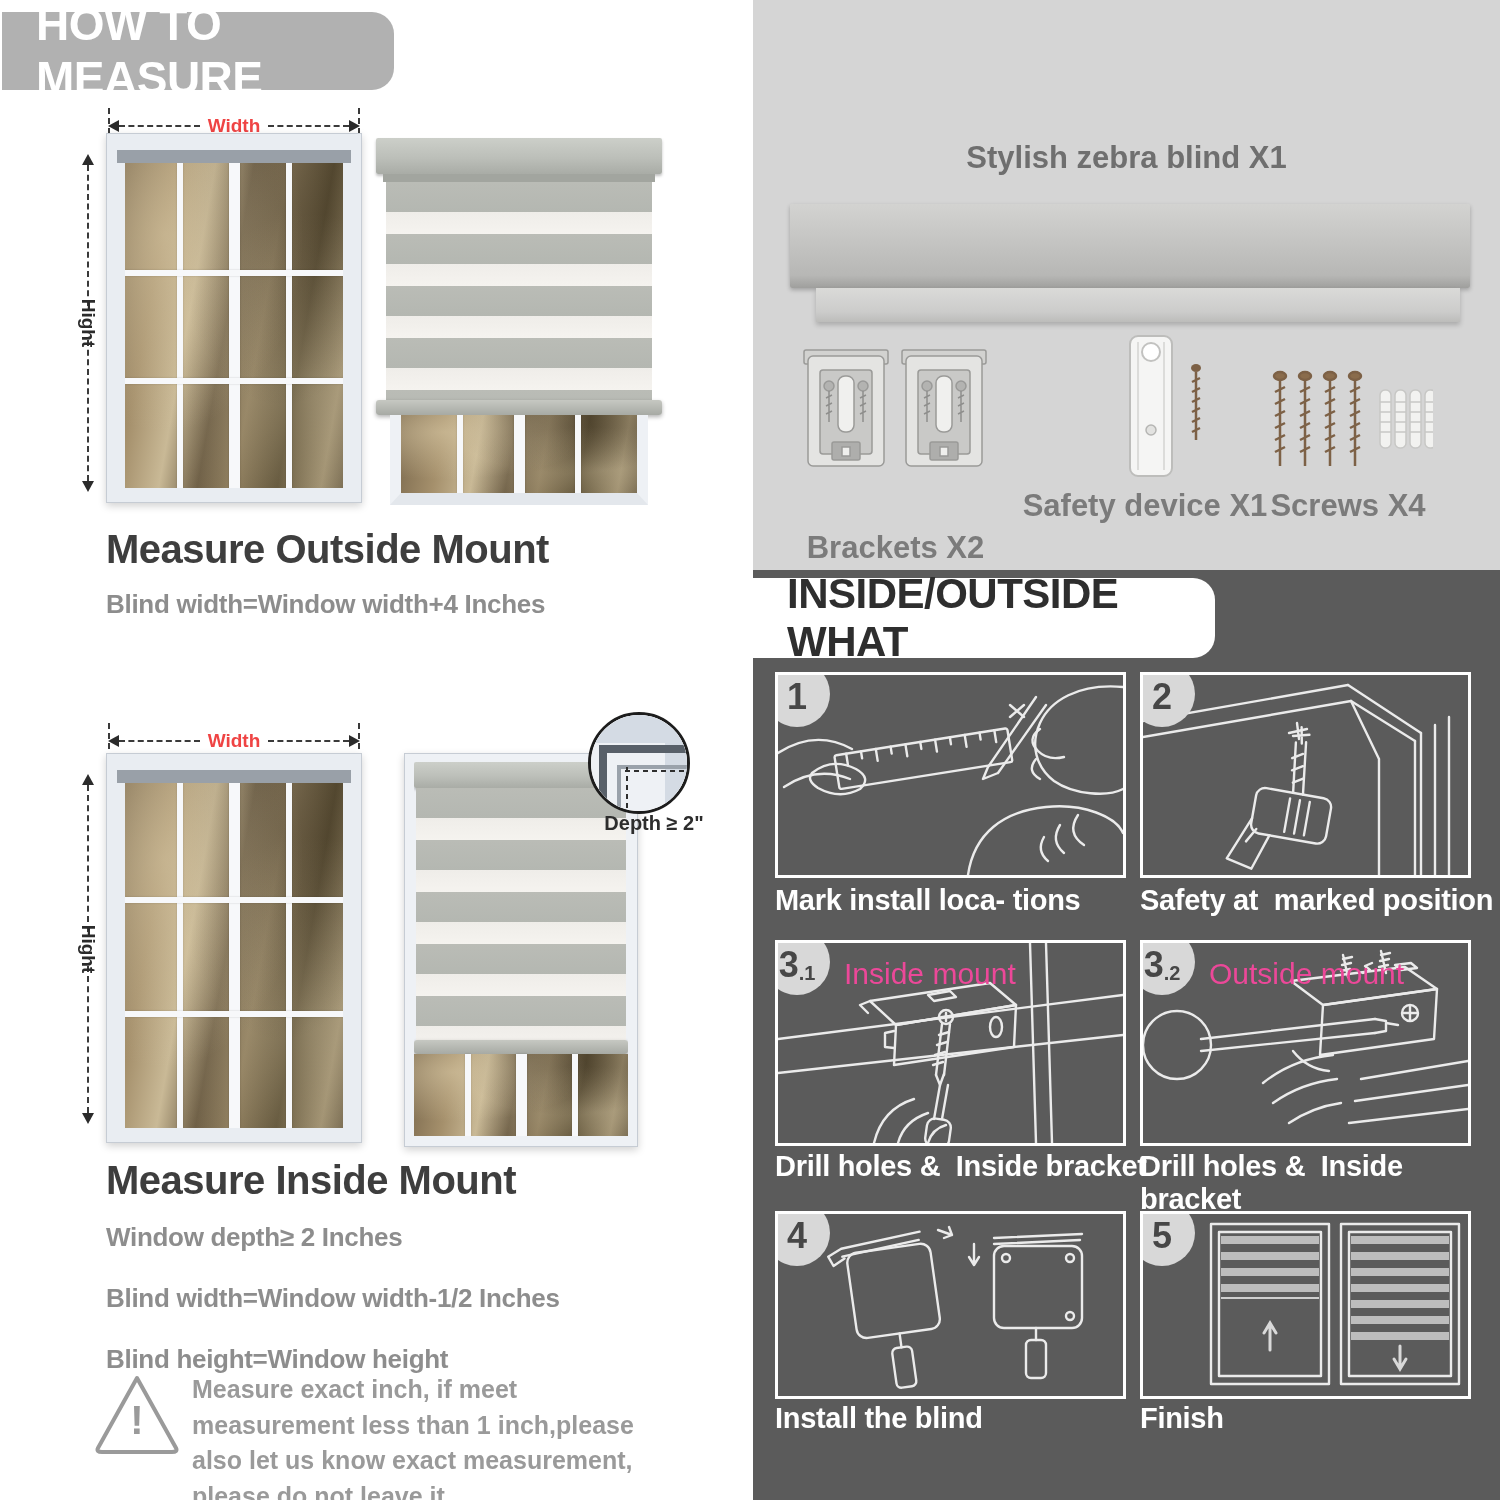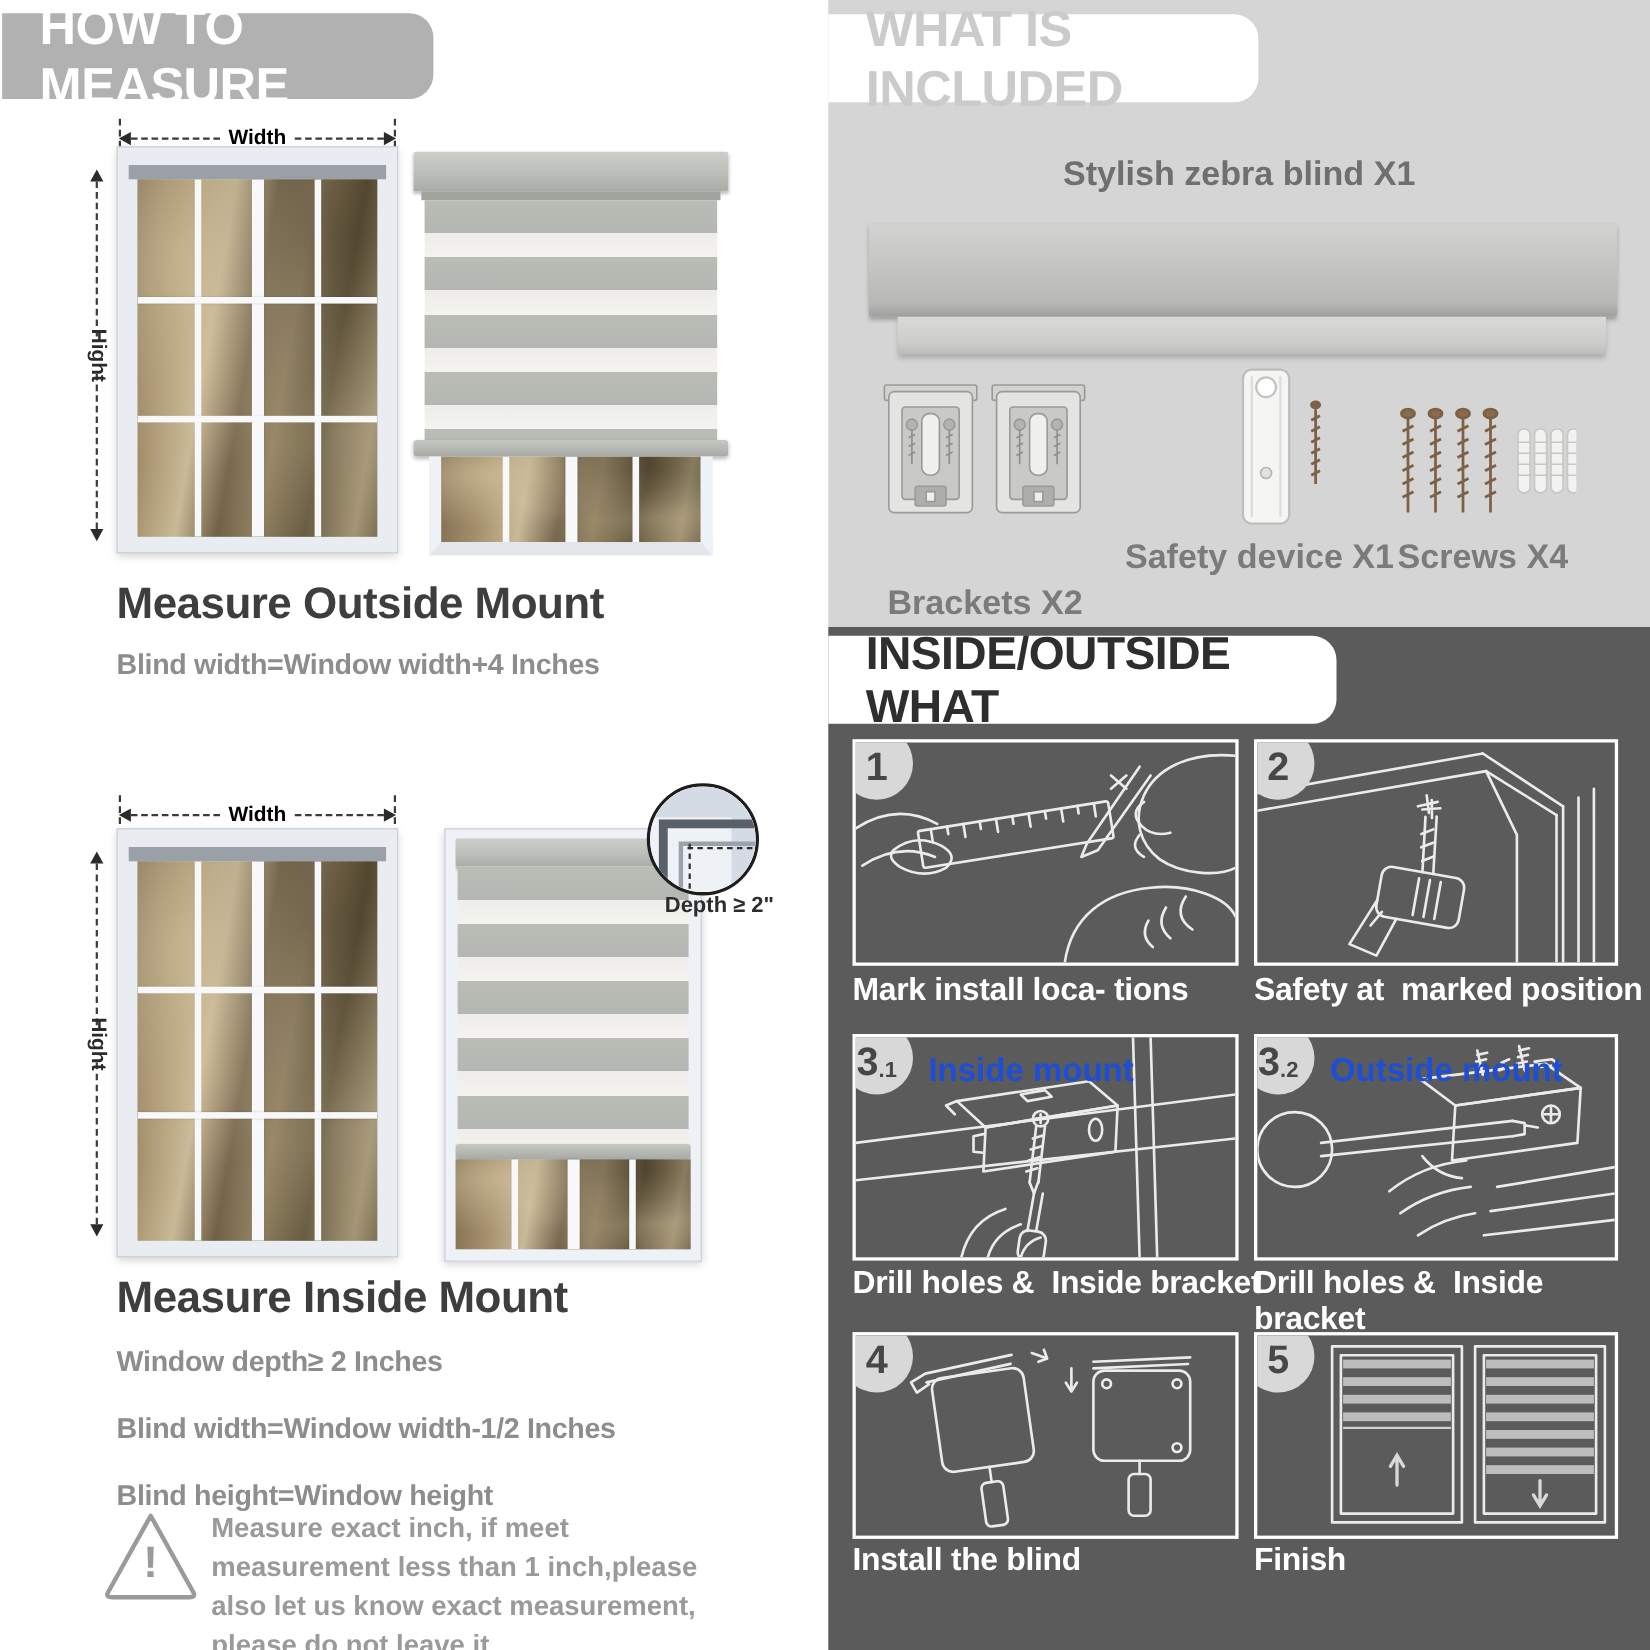--- a/index.html
+++ b/index.html
@@ -15,21 +15,21 @@
   .hdr-mount{left:753px;top:578px;width:428px;height:80px;background:#ffffff;color:#2e2e2e;font-size:42px;}
 
   
   .title-dark{position:absolute;font-weight:bold;color:#3e3e3e;font-size:40px;letter-spacing:-0.5px;}
   .formula{position:absolute;font-weight:bold;color:#8d8d8d;font-size:26px;letter-spacing:-0.3px;}
   .warn-text{position:absolute;font-weight:bold;color:#9a9a9a;font-size:25px;line-height:1.42;width:470px;}
 
   
   .dim-h{position:absolute;height:24px;display:flex;align-items:center;}
   .dim-h .seg{flex:1;border-top:2px dashed #3a3a3a;}
-  .dim-h .lab{padding:0 8px;font-weight:bold;font-size:19px;color:#000000;}
+  .dim-h .lab{padding:0 8px;font-weight:bold;font-size:19px;color:#ef4444;}
   .arr{width:0;height:0;border-top:6px solid transparent;border-bottom:6px solid transparent;}
   .arr.l{border-right:11px solid #2b2b2b;}
   .arr.r{border-left:11px solid #2b2b2b;}
   .arr.u{width:0;height:0;border-left:6px solid transparent;border-right:6px solid transparent;border-bottom:11px solid #2b2b2b;margin:0 auto;}
   .arr.d{width:0;height:0;border-left:6px solid transparent;border-right:6px solid transparent;border-top:11px solid #2b2b2b;margin:0 auto;}
   .endtick{position:absolute;top:-6px;height:36px;border-left:2px dashed #3a3a3a;}
   .dim-v{position:absolute;width:24px;display:flex;flex-direction:column;align-items:center;}
   .dim-v .seg{flex:1;border-left:2px dashed #3a3a3a;}
   .dim-v .lab{font-weight:bold;font-size:19px;color:#2b2b2b;transform:rotate(90deg);white-space:nowrap;padding:6px 2px;}
 
@@ -73,21 +73,21 @@
   .headrail-low{position:absolute;left:816px;top:288px;width:644px;height:34px;
      background:linear-gradient(180deg,#dadad8 0%,#cccccb 70%,#bcbcba 100%);box-shadow:0 3px 5px rgba(0,0,0,.2);}
   .item-label{position:absolute;text-align:center;font-weight:bold;font-size:31px;color:#7b7b7b;}
 
   
   .step-box{position:absolute;border:3px solid #ffffff;overflow:hidden;}
   .step-circle{position:absolute;top:-14px;left:-14px;width:66px;height:66px;border-radius:50%;
                background:#d8d8d8;color:#474747;display:flex;align-items:center;justify-content:center;
                font-weight:bold;font-size:36px;padding-top:6px;box-sizing:border-box;}
   .step-circle .sub{font-size:20px;align-self:flex-end;margin-bottom:10px;}
-  .step-title{position:absolute;top:14px;left:66px;font-weight:bold;font-size:30px;color:#1d4ed8;}
+  .step-title{position:absolute;top:14px;left:66px;font-weight:normal;font-size:30px;color:#ec4899;}
   .step-caption{position:absolute;font-weight:bold;font-size:29px;color:#ffffff;white-space:pre-wrap;letter-spacing:-0.3px;}
   .lineart{position:absolute;inset:0;width:100%;height:100%;}
   .lineart *{vector-effect:non-scaling-stroke;}
 
   .warn-tri{position:absolute;}
 </style>
 </head>
 <body>
 
 <div id="canvas">
@@ -201,23 +201,20 @@
   <div class="formula" style="left:106px;top:1344px;">Blind height=Window height</div>
 
   <svg class="warn-tri" style="left:92px;top:1372px;" width="90" height="84" viewBox="0 0 90 84">
     <path d="M45,6 L84,76 Q86,80 80,80 L10,80 Q4,80 6,76 Z" fill="none" stroke="#9a9a9a" stroke-width="4" stroke-linejoin="round"></path>
     <text x="45" y="62" text-anchor="middle" font-size="40" font-weight="bold" fill="#9a9a9a" font-family="Liberation Sans, sans-serif">!</text>
   </svg>
   <div class="warn-text" style="left:192px;top:1372px;">Measure exact inch, if meet measurement less than 1 inch,please also let us know exact measurement, please do not leave it</div>
 
   <div class="panel-light"></div>
 
-  <div class="hdr-box hdr-included">
-    <span>WHAT IS INCLUDED</span>
-  </div>
 
   <div class="blind-label">Stylish zebra blind X1</div>
 
   <div class="headrail-main"></div>
   <div class="headrail-low"></div>
 
   <svg class="abs" style="left:800px;top:342px;" width="190" height="140" viewBox="0 0 190 140">
     <g stroke="#9a9a98" stroke-width="1.5">
       <g>
         <rect x="4" y="8" width="84" height="14" rx="2" fill="#d2d2d0"></rect>

